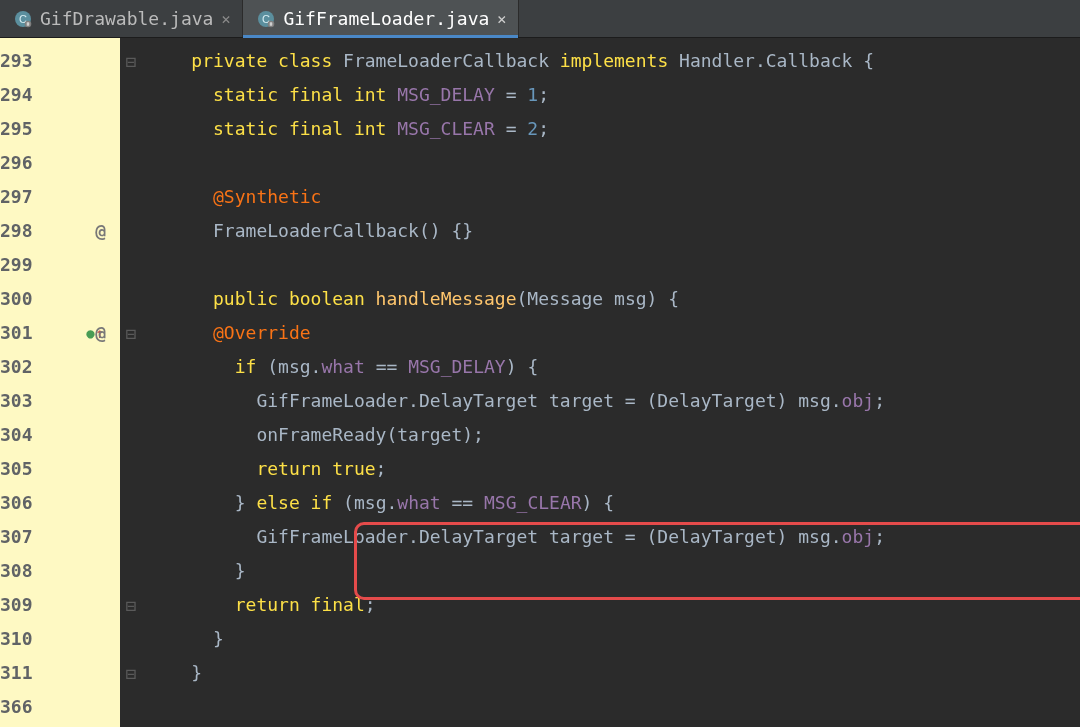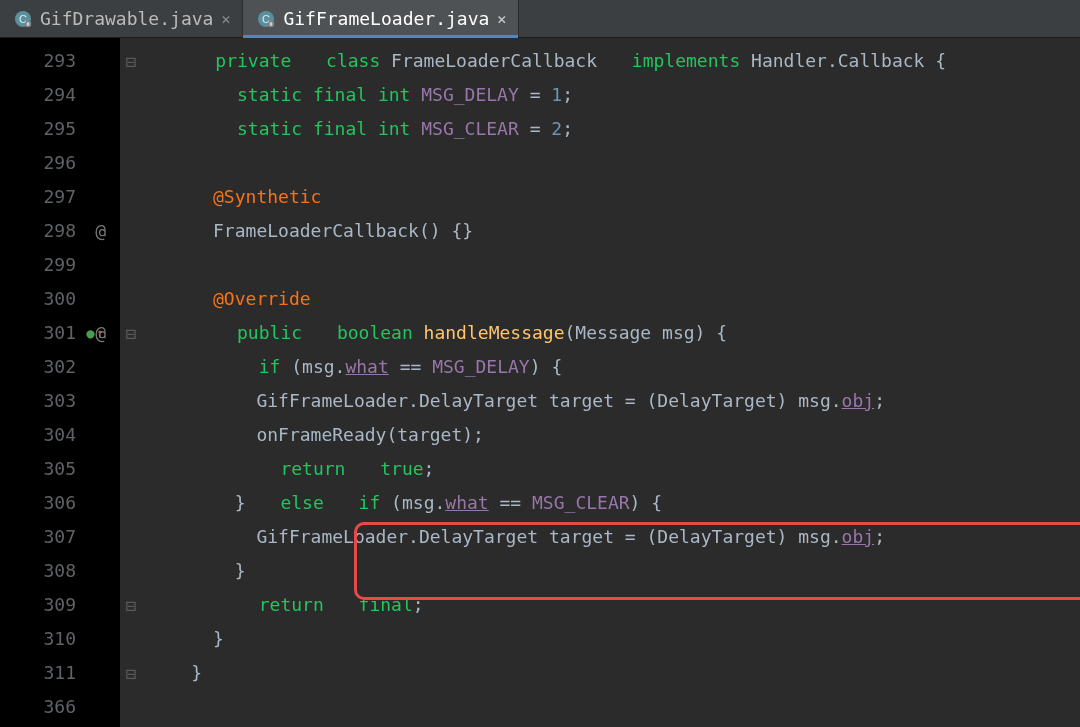--- a/index.html
+++ b/index.html
@@ -50,27 +50,27 @@
   }
   .tab.active .close-icon { color: #cfcfcf; }
 
   
   .editor {
     display: flex;
     height: calc(100% - 38px);
   }
   .gutter {
     width: 120px;
-    background: #000000;
+    background: #fef9c3;
     color: #606366;
-    text-align: right;
     padding-top: 6px;
     padding-right: 44px;
     position: relative;
     flex-shrink: 0;
+    font-weight: bold;
   }
   .gutter-line {
     height: 34px;
     line-height: 34px;
     position: relative;
   }
   .gutter-at {
     position: absolute;
     right: -30px;
     top: 0;
@@ -122,28 +122,28 @@
     border: 3px solid #e54b4b;
     border-radius: 10px;
     left: 234px;
     top: 484px;
     width: 768px;
     height: 78px;
     pointer-events: none;
   }
 
   
-  .kw { color: #22c55e; margin-left: 24px; }         
+  .kw { color: #fde047; }         
   .type { color: #a9b7c6; }       
   .ident { color: #a9b7c6; }
   .const { color: #9876aa; }
   .num { color: #6897bb; }
   .ann { color: #f97316; }
   .method-decl { color: #ffc66d; }
-  .field { color: #9876aa; text-decoration: underline; }
+  .field { color: #9876aa; }
   .call { color: #a9b7c6; }
   .punct { color: #a9b7c6; }
 
 </style>
 </head>
 <body>
 
 <div class="tabs">
   <div class="tab">
     <span class="tab-icon">
@@ -237,24 +237,24 @@
     <div class="line">      <span class="kw">static final int </span><span class="const">MSG_CLEAR</span><span> = </span><span class="num">2</span><span>;</span></div>
 
     <div class="line"></div>
 
     <div class="line">      <span class="ann">@Synthetic</span></div>
 
     <div class="line">      <span class="ident">FrameLoaderCallback</span><span>() {}</span></div>
 
     <div class="line"></div>
 
+    <div class="line">      <span class="kw">public</span> <span class="kw">boolean</span> <span class="method-decl">handleMessage</span><span>(</span><span class="type">Message</span><span> msg</span><span>) {</span></div>
+
     <div class="line">      <span class="ann">@Override</span></div>
 
-    <div class="line">      <span class="kw">public</span> <span class="kw">boolean</span> <span class="method-decl">handleMessage</span><span>(</span><span class="type">Message</span><span> msg</span><span>) {</span></div>
-
     <div class="line">        <span class="kw">if</span><span> (</span><span>msg</span><span>.</span><span class="field">what</span><span> == </span><span class="const">MSG_DELAY</span><span>) {</span></div>
 
     <div class="line">          <span class="type">GifFrameLoader.DelayTarget</span><span> target = (</span><span class="type">DelayTarget</span><span>) msg.</span><span class="field">obj</span><span>;</span></div>
 
     <div class="line">          <span class="call">onFrameReady</span><span>(target);</span></div>
 
     <div class="line">          <span class="kw">return</span><span class="kw"> true</span><span>;</span></div>
 
     <div class="line">        <span>} </span><span class="kw">else</span><span class="kw"> if</span><span> (</span><span>msg</span><span>.</span><span class="field">what</span><span> == </span><span class="const">MSG_CLEAR</span><span>) {</span></div>
 

